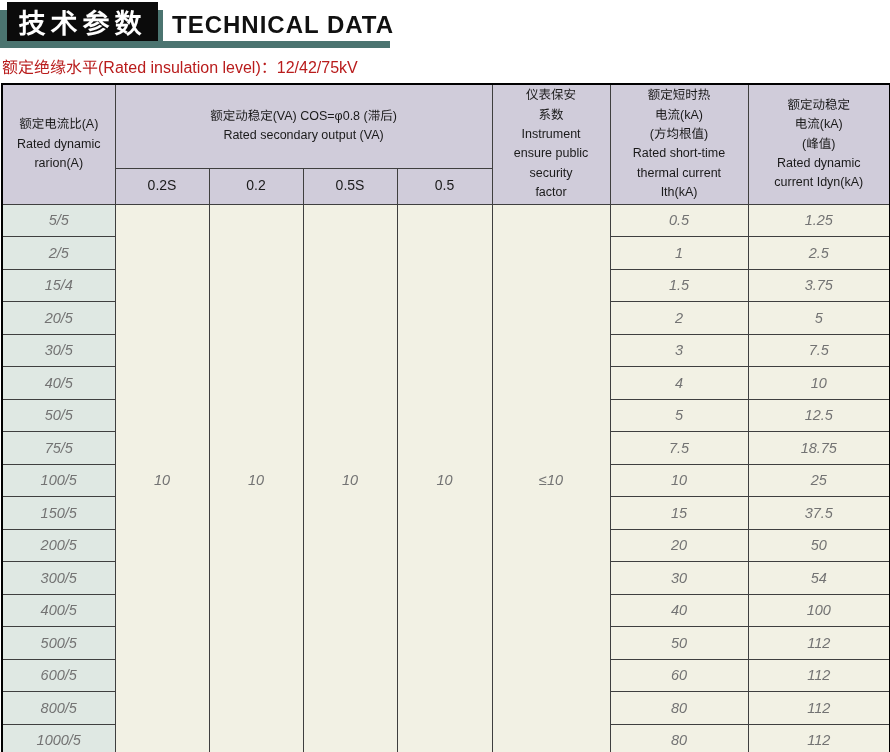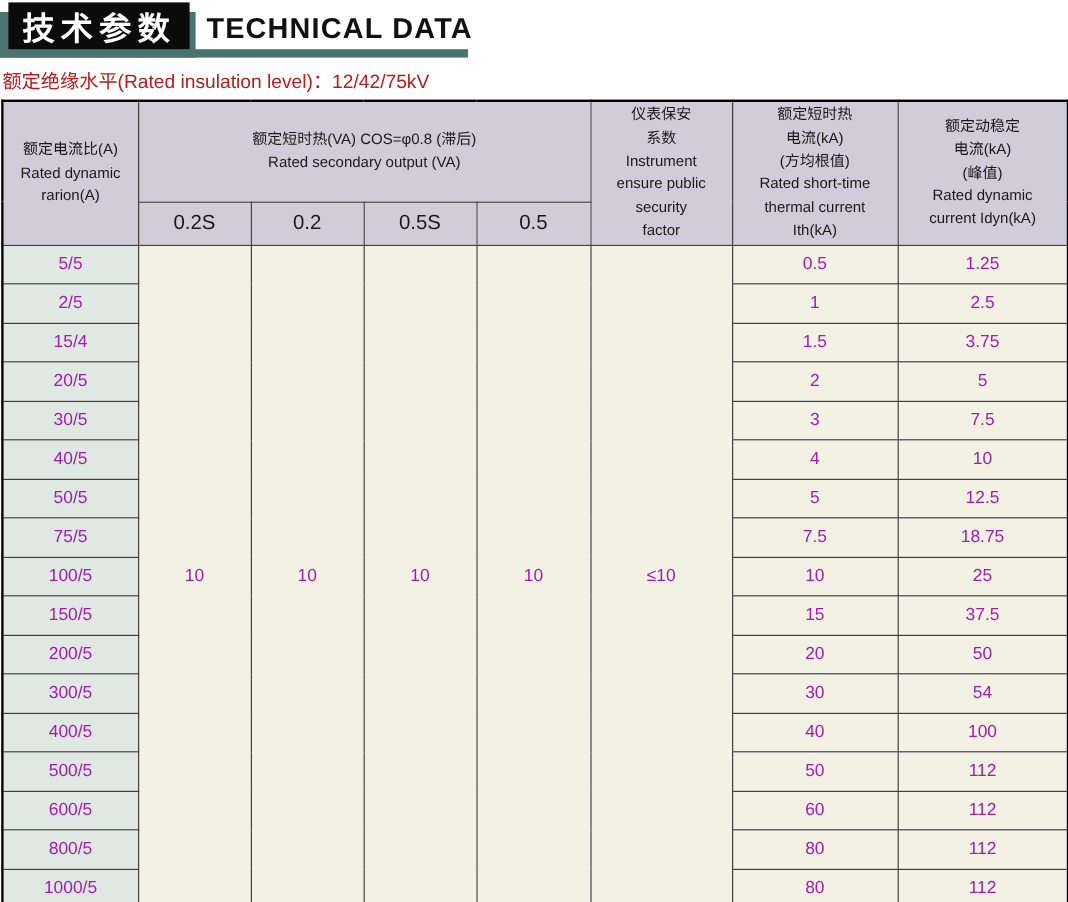--- a/index.html
+++ b/index.html
@@ -81,24 +81,24 @@
   }
   thead th {
     background: var(--header-bg, #d0ccda);
     font-weight: normal;
     font-size: 12.5px;
     line-height: 1.55;
     color: #1a1a1a;
   }
   tr.head-main { height: 84px; }
   tr.head-sub  { height: 36px; }
-  tr.head-sub th { font-size: 17px; }
+  tr.head-sub th { font-size: 14px; }
   .hdr-line { display: block; }
   tbody tr { height: 32.5px; }
-  tbody td { font-size: 14.5px; color: #a21caf; }
+  tbody td { font-size: 14.5px; color: #737373; font-style: italic; }
   td.ratio-cell { background: var(--ratio-bg, #dfe8e3); }
   td.value-cell { background: var(--value-bg, #f2f1e4); }
 </style>
 </head>
 <body>
 
 <div class="banner">
   <div class="banner-teal-bg"></div>
   <div class="banner-underline"></div>
   <div class="banner-black-box">
@@ -121,21 +121,21 @@
     <col style="width:142px">
   </colgroup>
   <thead>
     <tr class="head-main">
       <th rowspan="2">
         <span class="hdr-line">额定电流比(A)</span>
         <span class="hdr-line">Rated dynamic</span>
         <span class="hdr-line">rarion(A)</span>
       </th>
       <th colspan="4">
-        <span class="hdr-line">额定短时热(VA) COS=φ0.8 (滞后)</span>
+        <span class="hdr-line">额定动稳定(VA) COS=φ0.8 (滞后)</span>
         <span class="hdr-line">Rated secondary output (VA)</span>
       </th>
       <th rowspan="2">
         <span class="hdr-line">仪表保安</span>
         <span class="hdr-line">系数</span>
         <span class="hdr-line">Instrument</span>
         <span class="hdr-line">ensure public</span>
         <span class="hdr-line">security</span>
         <span class="hdr-line">factor</span>
       </th>

